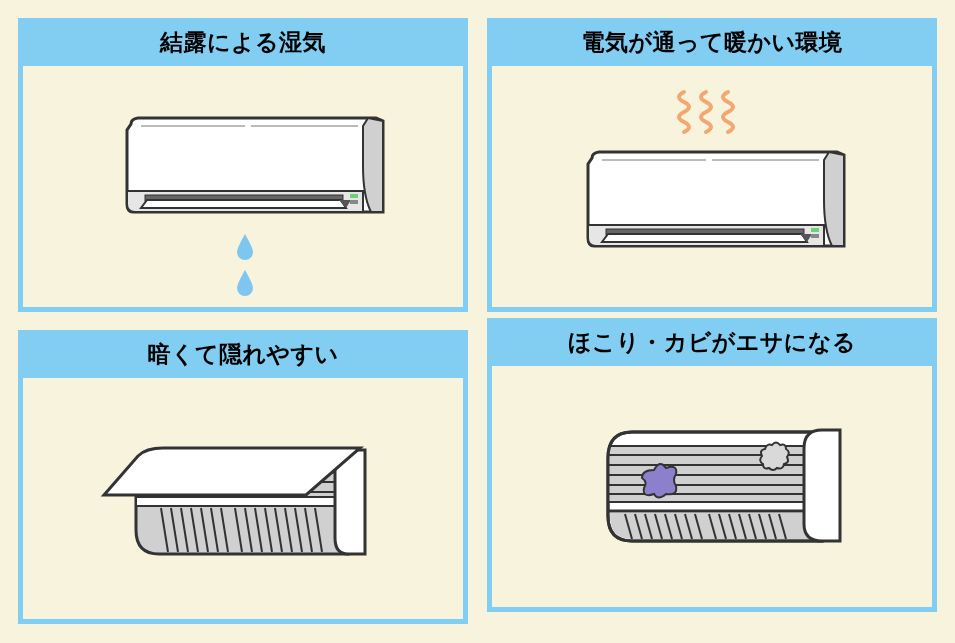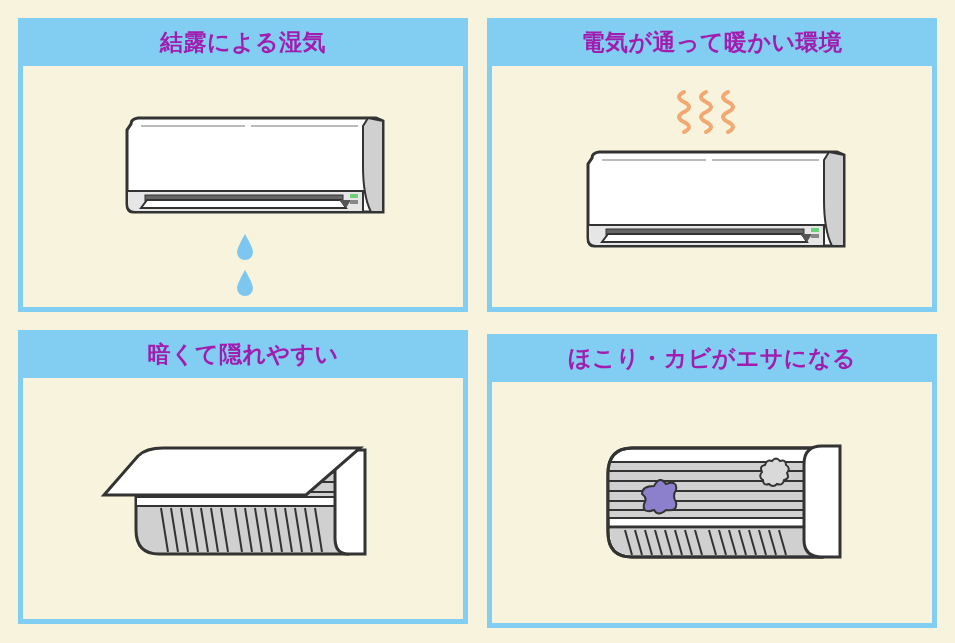--- a/index.html
+++ b/index.html
@@ -1,24 +1,24 @@
 <!DOCTYPE html>
 <html><head>
 <meta charset="utf-8">
 <style>
   html,body{margin:0;padding:0;}
   body{width:955px;height:643px;background:#f8f3dc;position:relative;overflow:hidden;font-family:"DejaVu Sans",sans-serif;}
   .panel{position:absolute;width:450px;height:294px;background:#82cdf2;box-sizing:border-box;}
-  .panel .hdr{height:48px;display:flex;align-items:center;justify-content:center;color:#a21caf;font-weight:bold;font-size:23px;letter-spacing:0.5px;}
+  .panel .hdr{height:48px;display:flex;align-items:center;justify-content:center;color:#000000;font-weight:bold;font-size:23px;letter-spacing:0.5px;}
   .panel .body{position:absolute;left:5px;right:5px;top:48px;bottom:5px;background:#f8f3dc;}
   .panel svg{position:absolute;left:0;top:0;}
   #p1{left:18px;top:18px;}
   #p2{left:487px;top:18px;font-family:Liberation Serif, serif;}
   #p3{left:18px;top:330px;}
-  #p4{left:487px;top:334px;}
+  #p4{left:487px;top:318px;}
 </style>
 </head>
 <body>
 
 <div class="panel" id="p1">
   <div class="hdr">結露による湿気</div>
   <div class="body">
     <svg width="440" height="241" viewBox="0 0 440 241">
       <g>
         <path d="M108,58 Q108,53 115,52 L353,52 L360,55 L360,146 L110,146 Q104,146 104,138 L104,64 Z" fill="#fff" stroke="#333" stroke-width="3"></path>

